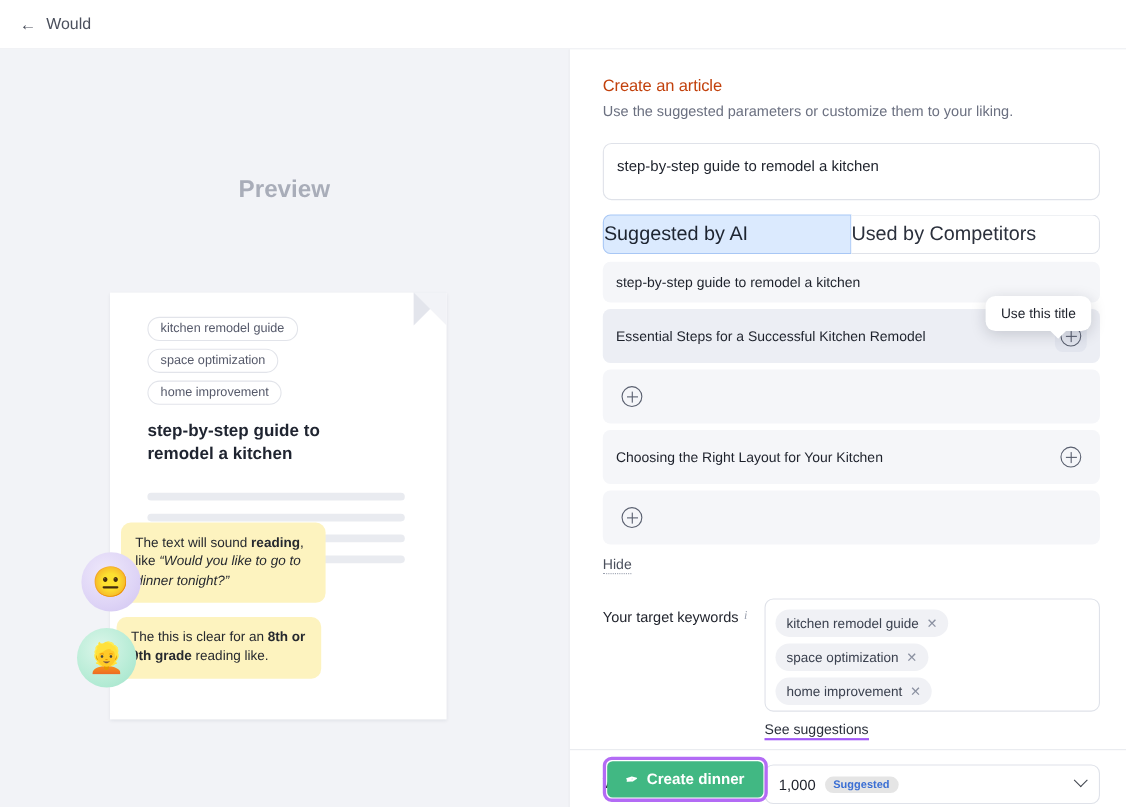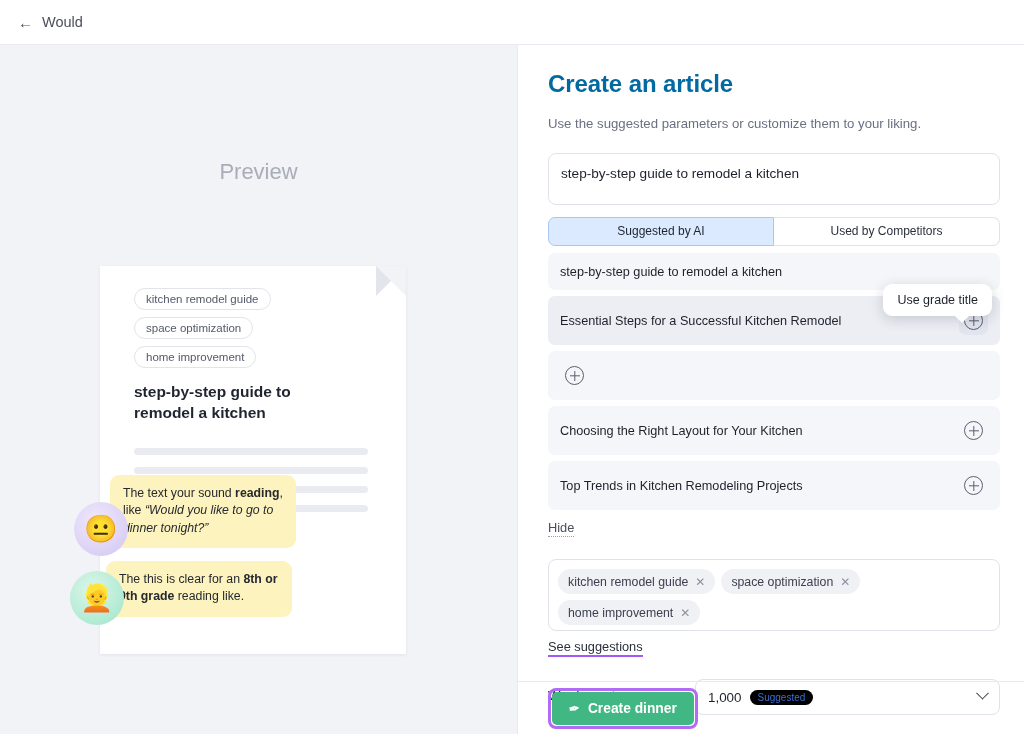--- a/index.html
+++ b/index.html
@@ -33,21 +33,21 @@
   .left-pane {
     width: 518px; height: 689px;
     background: #f2f3f7;
     border-right: 1px solid #e8eaef;
     position: relative;
   }
   .preview-title {
     text-align: center;
     color: #a9adb9;
     font-size: 22px;
-    font-weight: 400;
+    font-weight: 700;
     padding-top: 114px;
   }
   .preview-card {
     position: absolute;
     left: 100px; top: 221px;
     width: 306px; height: 388px;
     background: #ffffff;
     border-top-right-radius: 0;
     box-shadow: 0 1px 3px rgba(20,25,50,.07);
   }
@@ -111,22 +111,22 @@
   .bubble b { font-weight: 700; }
   .bubble i { font-style: italic; }
 
   
   .right-pane {
     width: 506px; height: 689px;
     background: #ffffff;
     padding: 25px 24px 0 30px;
     position: relative;
   }
-  .form-title { font-size: 24px; font-weight: 700; color: #0369a1; letter-spacing: -.1px; }
-  .form-sub { font-size: 13.2px; color: #6b7080; margin-top: 18px; }
+  .form-title { font-size: 15px; font-weight: 400; color: #c2410c; letter-spacing: -.1px; }
+  .form-sub { font-size: 13.2px; color: #6b7080; margin-top: 6px; }
 
   .row { display: flex; margin-top: 22px; }
   .row-label {
     width: 147px; flex: 0 0 147px;
     font-size: 13.2px; color: #22252e;
     padding-top: 9px;
     display: flex; align-items: flex-start; gap: 5px;
   }
   .info-i {
     font-size: 11px; color: #9aa0ae; font-style: italic;
@@ -138,22 +138,22 @@
     width: 100%; height: 52px;
     border: 1px solid #dfe2e9; border-radius: 8px;
     padding: 10px 12px;
     font-size: 13.6px; color: #1d212b;
     font-family: inherit; resize: none; outline: none;
     line-height: 1.4;
   }
 
   .tabs { display: flex; margin-top: 8px; width: 100%; }
   .tab {
-    flex: 1 1 50%; text-align: center;
-    font-size: 12px; padding: 6px 0 7px;
+    flex: 1 1 50%; text-align: left;
+    font-size: 18px; padding: 6px 0 7px;
     border: 1px solid #dfe2e9; color: #2b303c;
     cursor: pointer; background: #fff;
   }
   .tab:first-child { border-radius: 7px 0 0 7px; }
   .tab:last-child { border-radius: 0 7px 7px 0; border-left: none; }
   .tab.active { background: #dbeafe; border-color: #a8c7f5; color: #1d2430; }
 
   .suggestions { margin-top: 7px; position: relative; }
   .sugg-row {
     display: flex; align-items: center; justify-content: space-between;
@@ -225,23 +225,23 @@
   .select {
     width: 100%; height: 36px;
     border: 1px solid #dfe2e9; border-radius: 8px;
     display: flex; align-items: center;
     padding: 0 12px;
     font-size: 13.4px; color: #1d212b;
     cursor: pointer; background: #fff;
     position: relative; gap: 8px;
   }
   .sugg-badge {
-    background: #000000; color: #3b6fd4;
+    background: #e5e5e5; color: #3b6fd4;
     font-size: 10px; border-radius: 11px;
-    padding: 2px 8px; font-weight: 400; text-align: right;
+    padding: 2px 8px; font-weight: 700; text-align: right;
   }
   .chev {
     margin-left: auto; width: 9px; height: 9px;
     border-right: 1.8px solid #41464f; border-bottom: 1.8px solid #41464f;
     transform: rotate(45deg) translate(-3px,-3px);
   }
 
   .footer {
     position: absolute; left: 0; bottom: 0;
     width: 506px; height: 53px;
@@ -295,21 +295,21 @@
           <div class="sk"></div>
           <div class="sk"></div>
           <div class="sk short"></div>
         </div>
       </div>
     </div>
 
     <div class="bubble-group g1">
       <div class="avatar purple">😐</div>
       <div class="bubble b1">
-        <span>The text your sound </span><b>reading</b><span>, like </span><i>“Would you like to go to dinner tonight?”</i>
+        <span>The text will sound </span><b>reading</b><span>, like </span><i>“Would you like to go to dinner tonight?”</i>
       </div>
     </div>
 
     <div class="bubble-group g2">
       <div class="avatar teal">👱</div>
       <div class="bubble b2">
         <span>The this is clear for an </span><b>8th or 9th grade</b><span> reading like.</span>
       </div>
     </div>
   </div>
@@ -344,33 +344,36 @@
                 <span class="plus-btn"></span>
               </span>
           </div>
           <div class="sugg-row">
             <span class="sugg-text">Choosing the Right Layout for Your Kitchen</span>
             <span class="plus-wrap">
                 <span class="plus-btn"></span>
               </span>
           </div>
           <div class="sugg-row">
-            <span class="sugg-text">Top Trends in Kitchen Remodeling Projects</span>
             <span class="plus-wrap">
                 <span class="plus-btn"></span>
               </span>
           </div>
-          <div class="tooltip">Use grade title</div>
+          <div class="tooltip">Use this title</div>
         </div>
 
         <span class="hide-link">Hide</span>
       </div>
     </div>
 
     <div class="row">
+      <div class="row-label">
+        <span>Your target keywords</span>
+        <span class="info-i">i</span>
+      </div>
       <div class="row-field">
         <div class="kw-box">
           <span class="kw-chip">
             <span>kitchen remodel guide</span>
             <span class="kw-x">✕</span>
           </span>
           <span class="kw-chip">
             <span>space optimization</span>
             <span class="kw-x">✕</span>
           </span>

